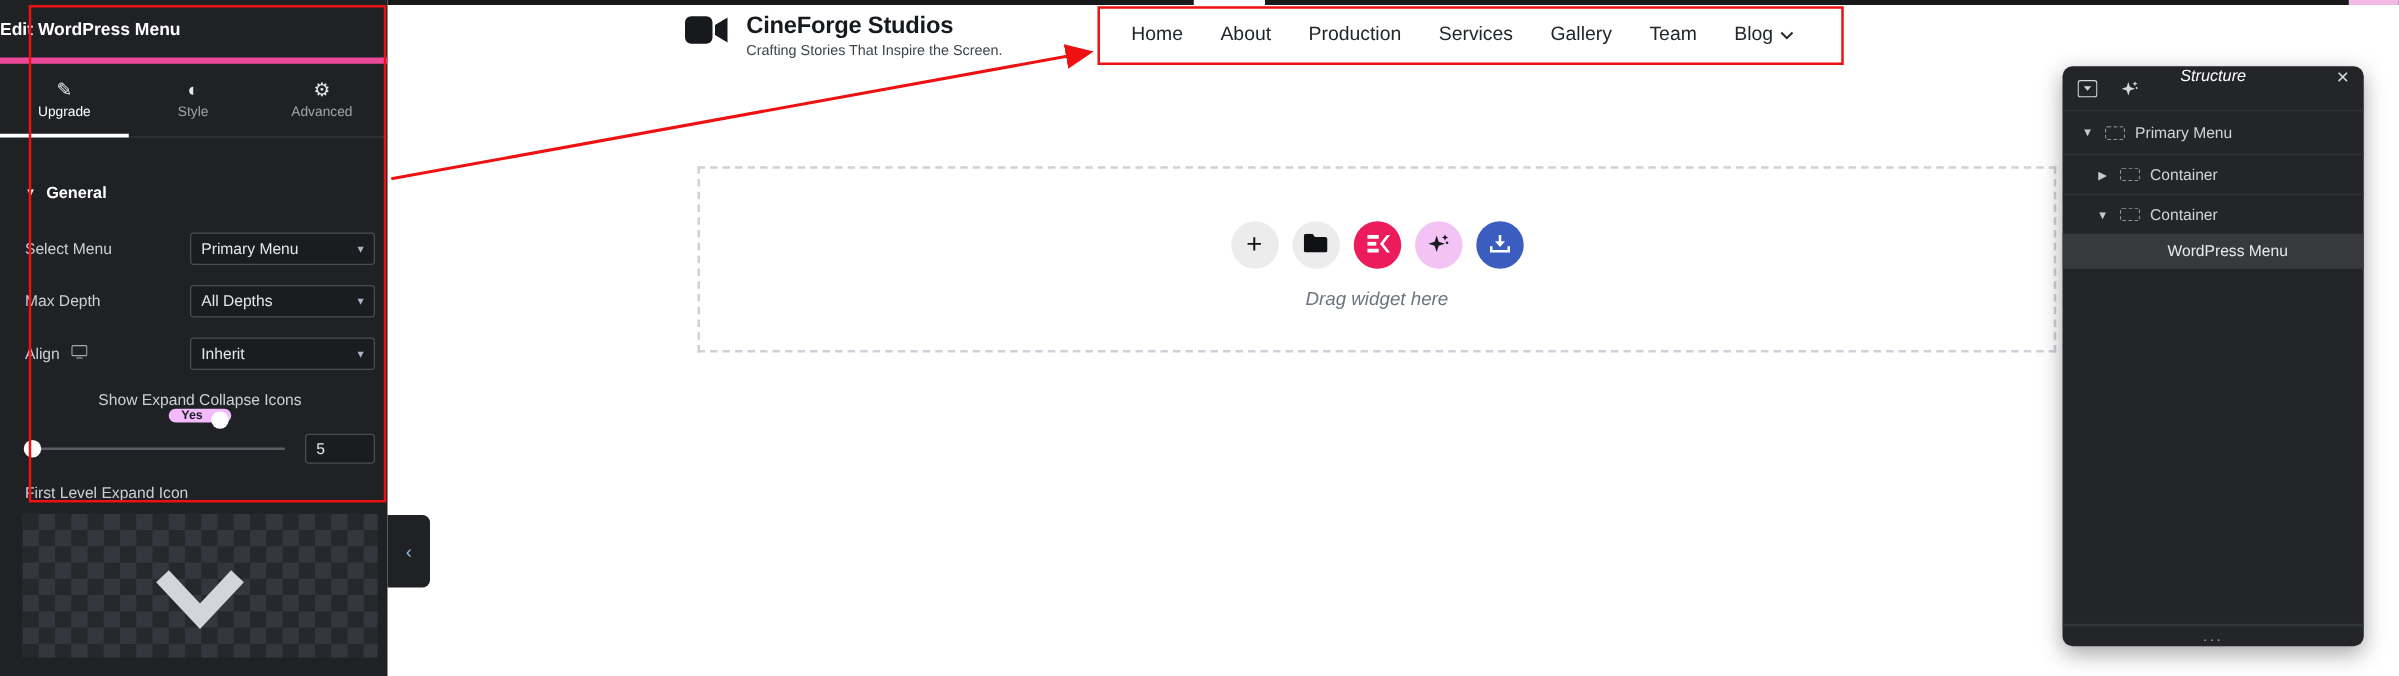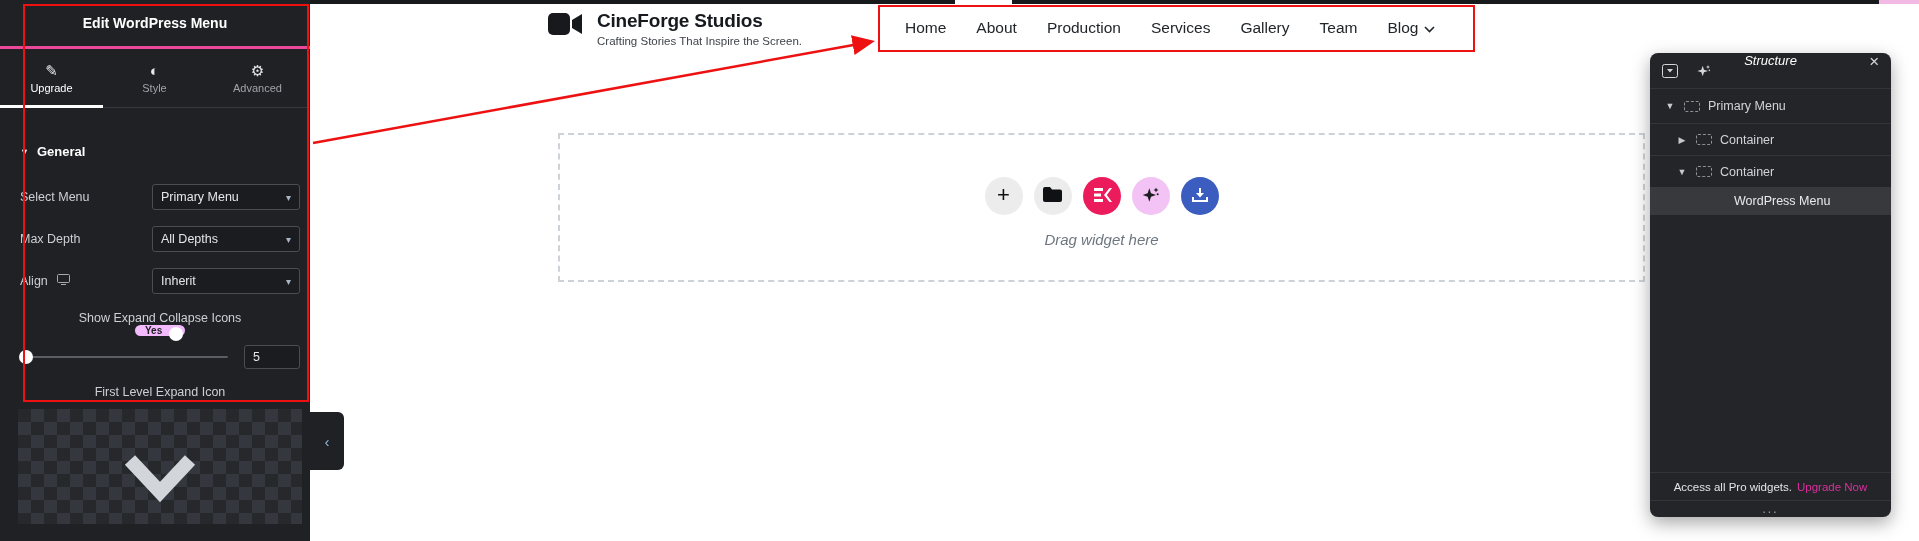--- a/index.html
+++ b/index.html
@@ -7,22 +7,22 @@
        font-family:"Liberation Sans",sans-serif;}
   .abs{position:absolute;}
 
   
   .top-strip{left:310px;top:0;width:1609px;height:4px;background:#17191b;}
   .top-strip-gap{left:955px;top:0;width:57px;height:4px;background:#ffffff;}
   .top-strip-pink{left:1879px;top:0;width:40px;height:4px;background:#f2b9e4;}
 
   
   .left-panel{left:0;top:0;width:310px;height:541px;background:#1f2124;color:#ccd0d5;}
-  .panel-header{height:46px;display:flex;align-items:center;justify-content:center;
-    border-bottom:3px solid #ec4899;}
+  .panel-header{height:46px;display:flex;align-items:center;justify-content:flex-start;
+    border-bottom:5px solid #ec4899;}
   .panel-title{font-size:14px;font-weight:bold;color:#fff;}
   .panel-tabs{height:58px;display:flex;position:relative;border-bottom:1px solid #35383c;}
   .tab{width:103px;display:flex;flex-direction:column;align-items:center;justify-content:center;
     gap:4px;cursor:pointer;}
   .tab-icon{font-size:15px;color:#e6e9ec;line-height:1;}
   .tab-label{font-size:11px;color:#9fa4a9;}
   .tab.active .tab-label{color:#ffffff;}
   .tabs-underline{position:absolute;left:0;bottom:-1px;width:103px;height:3px;background:#ffffff;}
   .panel-body{padding:0 10px 0 20px;}
   .section-head{margin-top:36px;display:flex;align-items:center;gap:8px;}
@@ -44,21 +44,21 @@
     background:#ffffff;}
   .ctrl-spacing{margin-top:15px;display:flex;align-items:center;height:18px;}
   .slider-row{margin-top:13px;display:flex;align-items:center;height:26px;}
   .slider{flex:1;height:2px;background:#5a5e64;border-radius:2px;position:relative;margin-right:16px;
     cursor:pointer;}
   .slider-thumb{position:absolute;left:-1px;top:-6px;width:14px;height:14px;border-radius:50%;
     background:#ffffff;cursor:pointer;}
   .num-input{width:56px;height:24px;border:1px solid #4a4e53;border-radius:3px;background:#1a1c1f;
     color:#e4e7ea;font-size:12.5px;padding:0 8px;box-sizing:border-box;
     font-family:"Liberation Sans",sans-serif;}
-  .expand-label{margin-top:15px;font-size:12.5px;color:#ccd0d5;text-align:center;}
+  .expand-label{margin-top:15px;font-size:12.5px;color:#ccd0d5;}
   .checker{margin:10px 0 0 -2px;width:284px;height:115px;background-color:#26282c;
     background-image:linear-gradient(45deg,#34383e 25%,transparent 25%,transparent 75%,#34383e 75%),
                      linear-gradient(45deg,#34383e 25%,transparent 25%,transparent 75%,#34383e 75%);
     background-size:26px 26px;background-position:0 0,13px 13px;
     display:flex;align-items:flex-end;justify-content:center;cursor:pointer;}
   .monitor-icon{display:inline-block;}
 
   .edge-tab{left:310px;top:412px;width:34px;height:58px;background:#1f2124;
     border-radius:0 6px 6px 0;display:flex;align-items:center;justify-content:center;
     color:#8fb6de;font-size:15px;cursor:pointer;}
@@ -323,24 +323,20 @@
     <span class="container-ico"></span>
     <span class="tree-label">Container</span>
   </div>
   <div class="tree-row selected">
     <span class="tree-label">WordPress Menu</span>
   </div>
 
   <div class="structure-spacer"></div>
 
   <div class="structure-footer">
-    <div class="footer-line">
-      <span>Access all Pro widgets.</span>
-      <span class="footer-link">Upgrade Now</span>
-    </div>
     <div class="footer-dots">...</div>
   </div>
 </div>
 
 <div class="abs anno anno-panel"></div>
 <div class="abs anno anno-nav"></div>
 <svg class="abs anno-arrow" viewBox="0 0 1919 541">
   <defs>
     <marker id="arrowhead" markerWidth="9" markerHeight="8" refX="7" refY="4" orient="auto">
       <polygon points="0 0, 9 4, 0 8" fill="#ee1111"></polygon>

